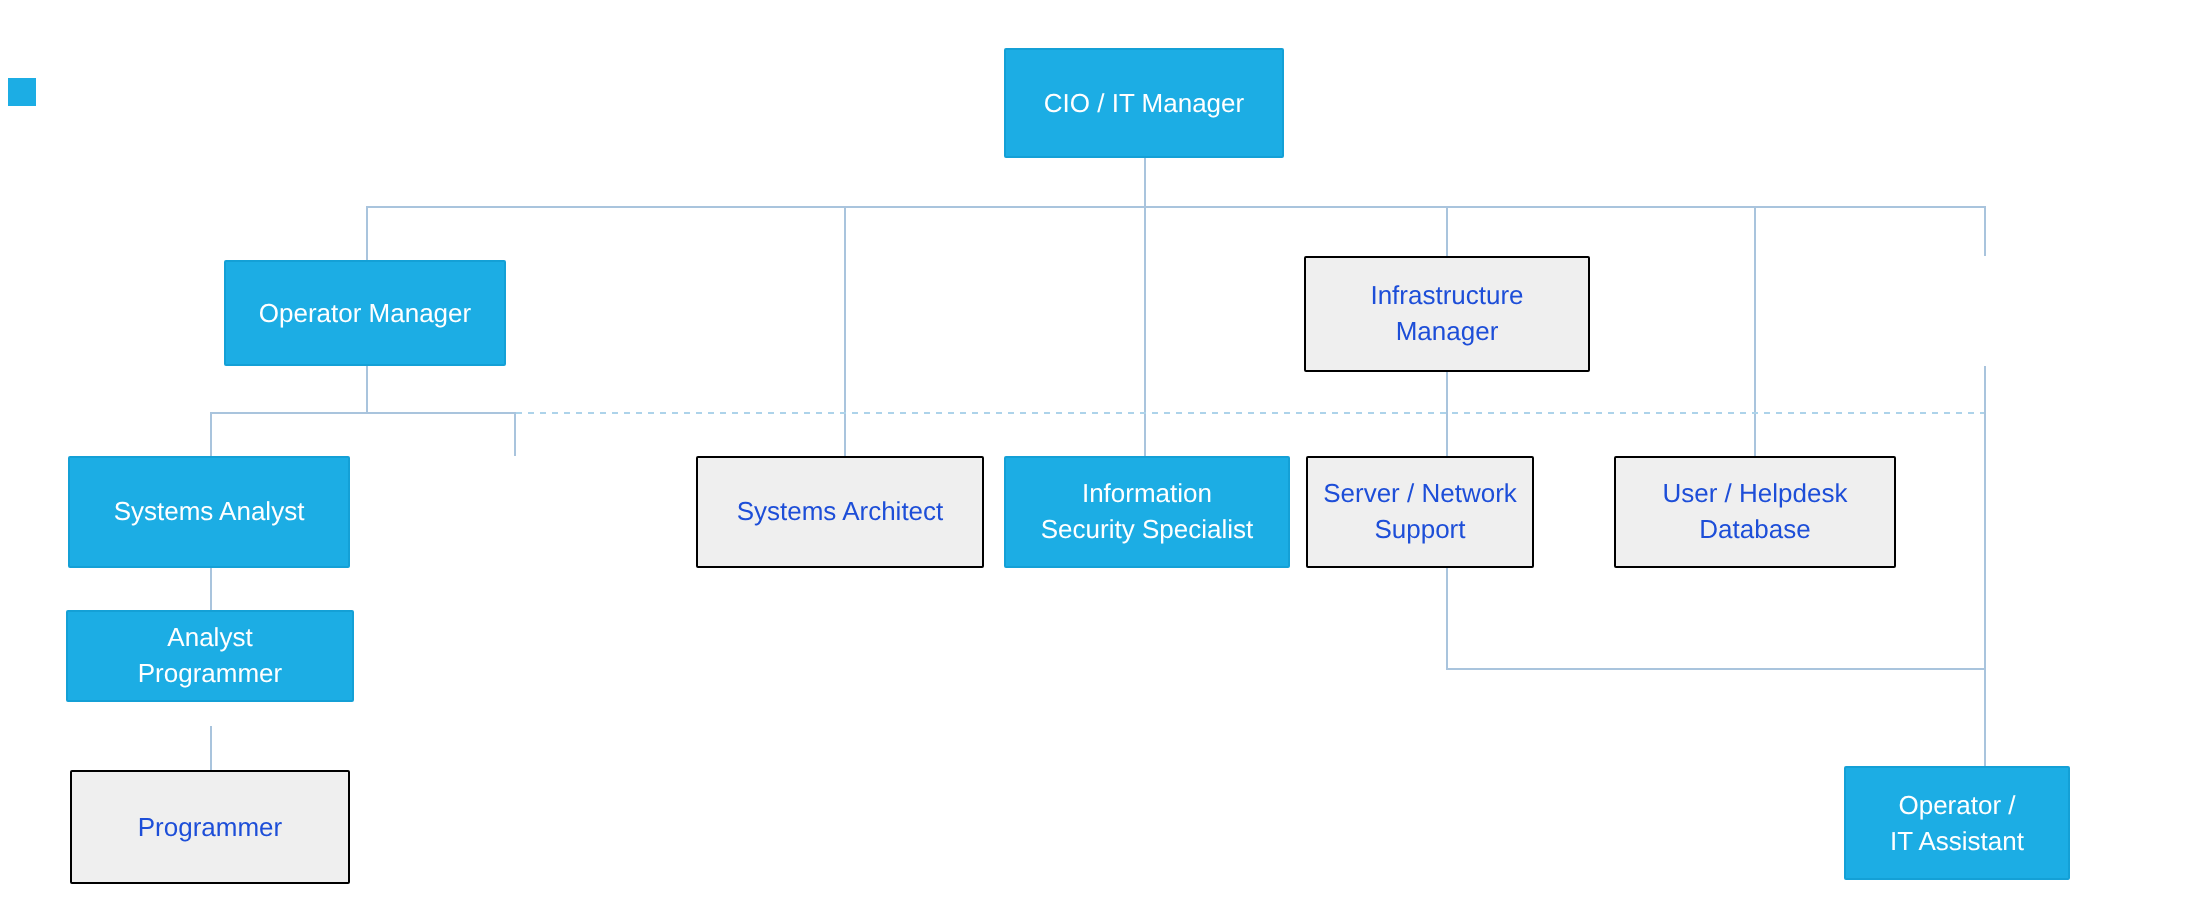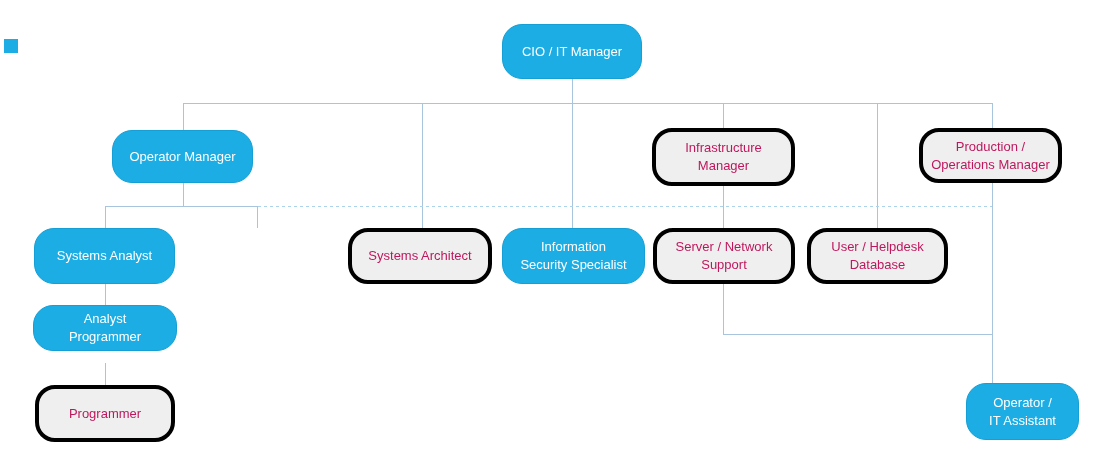--- a/index.html
+++ b/index.html
@@ -1,27 +1,27 @@
 <!DOCTYPE html>
 <html><head>
 <meta charset="utf-8">
 <style>
   html,body{margin:0;padding:0;background:#ffffff;}
   .canvas{
     position:relative;width:1100px;height:457px;background:#ffffff;
     font-family:"Liberation Sans",sans-serif;overflow:hidden;
   }
   .node{
-    position:absolute;box-sizing:border-box;border-radius:20px;
+    position:absolute;box-sizing:border-box;border-radius:1px;
     display:flex;align-items:center;justify-content:center;
     text-align:center;font-size:13px;line-height:1.35;padding:0 6px;
   }
   .node .lbl{white-space:pre-line;}
   .node.hl{background:#1CADE4;color:#ffffff;border:1px solid #14A0D6;}
-  .node.df{background:#EFEFEF;color:#be185d;border:4px solid #000000;}
+  .node.df{background:#EFEFEF;color:#1d4ed8;border:1px solid #000000;}
   .conn{position:absolute;background:#A9C4DD;}
   .conn.v{width:1px;}
   .conn.h{height:1px;}
   .conn.dash{
     height:1px;background:repeating-linear-gradient(90deg,#ADD3EA 0 3px,transparent 3px 6px);
   }
   .accent-sq{position:absolute;left:4px;top:39px;width:14px;height:14px;background:#1CADE4;}
 </style>
 </head>
 <body>
@@ -55,56 +55,52 @@
 
   <div class="node hl" style="left:112px;top:130px;width:141px;height:53px">
     <span class="lbl">Operator Manager</span>
   </div>
 
   <div class="node df" style="left:652px;top:128px;width:143px;height:58px">
     <span class="lbl">Infrastructure
 Manager</span>
   </div>
 
-  <div class="node df" style="left:919px;top:128px;width:143px;height:55px">
-    <span class="lbl">Production /
-Operations Manager</span>
-  </div>
 
   <div class="node hl" style="left:34px;top:228px;width:141px;height:56px">
     <span class="lbl">Systems Analyst</span>
   </div>
 
 
   <div class="node df" style="left:348px;top:228px;width:144px;height:56px">
     <span class="lbl">Systems Architect</span>
   </div>
 
   <div class="node hl" style="left:502px;top:228px;width:143px;height:56px">
     <span class="lbl">Information
 Security Specialist</span>
   </div>
 
-  <div class="node df" style="left:653px;top:228px;width:142px;height:56px">
+  <div class="node df" style="left:653px;top:228px;width:114px;height:56px">
     <span class="lbl">Server / Network
 Support</span>
   </div>
 
   <div class="node df" style="left:807px;top:228px;width:141px;height:56px">
     <span class="lbl">User / Helpdesk
 Database</span>
   </div>
 
   <div class="node hl" style="left:33px;top:305px;width:144px;height:46px">
     <span class="lbl">Analyst
 Programmer</span>
   </div>
 
   <div class="node df" style="left:35px;top:385px;width:140px;height:57px">
     <span class="lbl">Programmer</span>
   </div>
 
-  <div class="node hl" style="left:966px;top:383px;width:113px;height:57px">
+  <div class="node hl" style="left:922px;top:383px;width:113px;height:57px">
     <span class="lbl">Operator /
 IT Assistant</span>
   </div>
 
 </div>
 
 </body></html>

